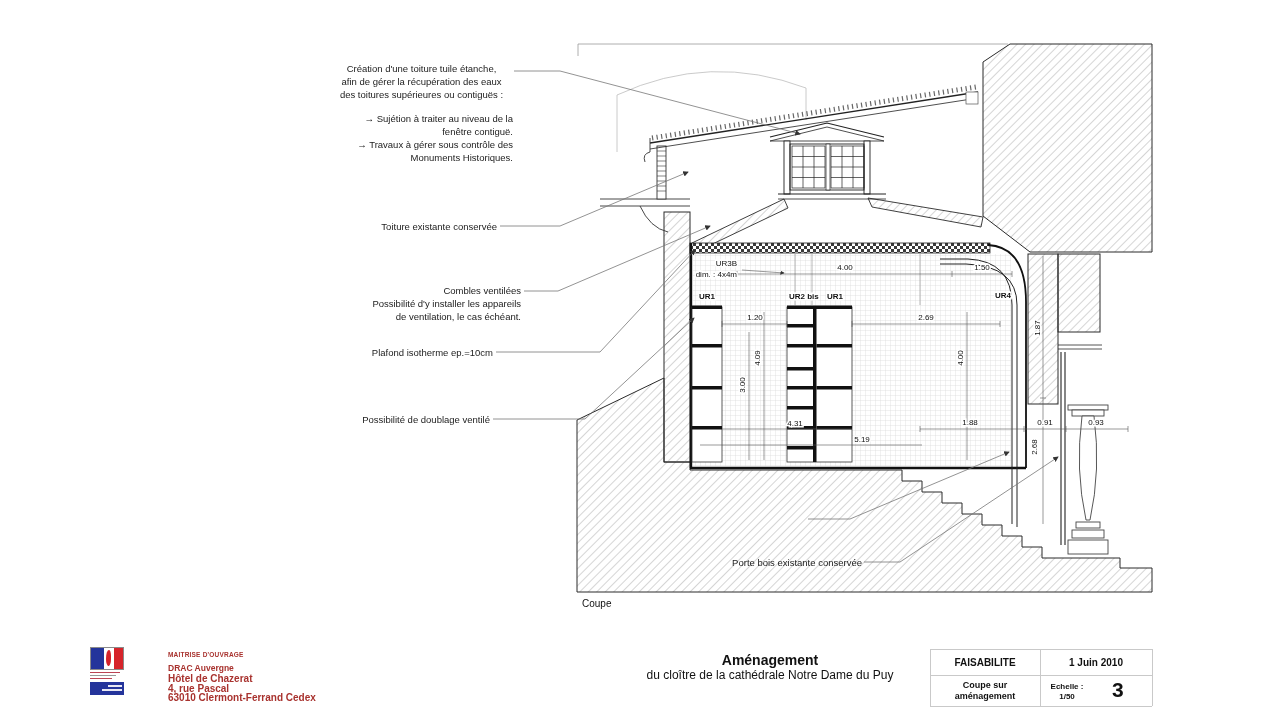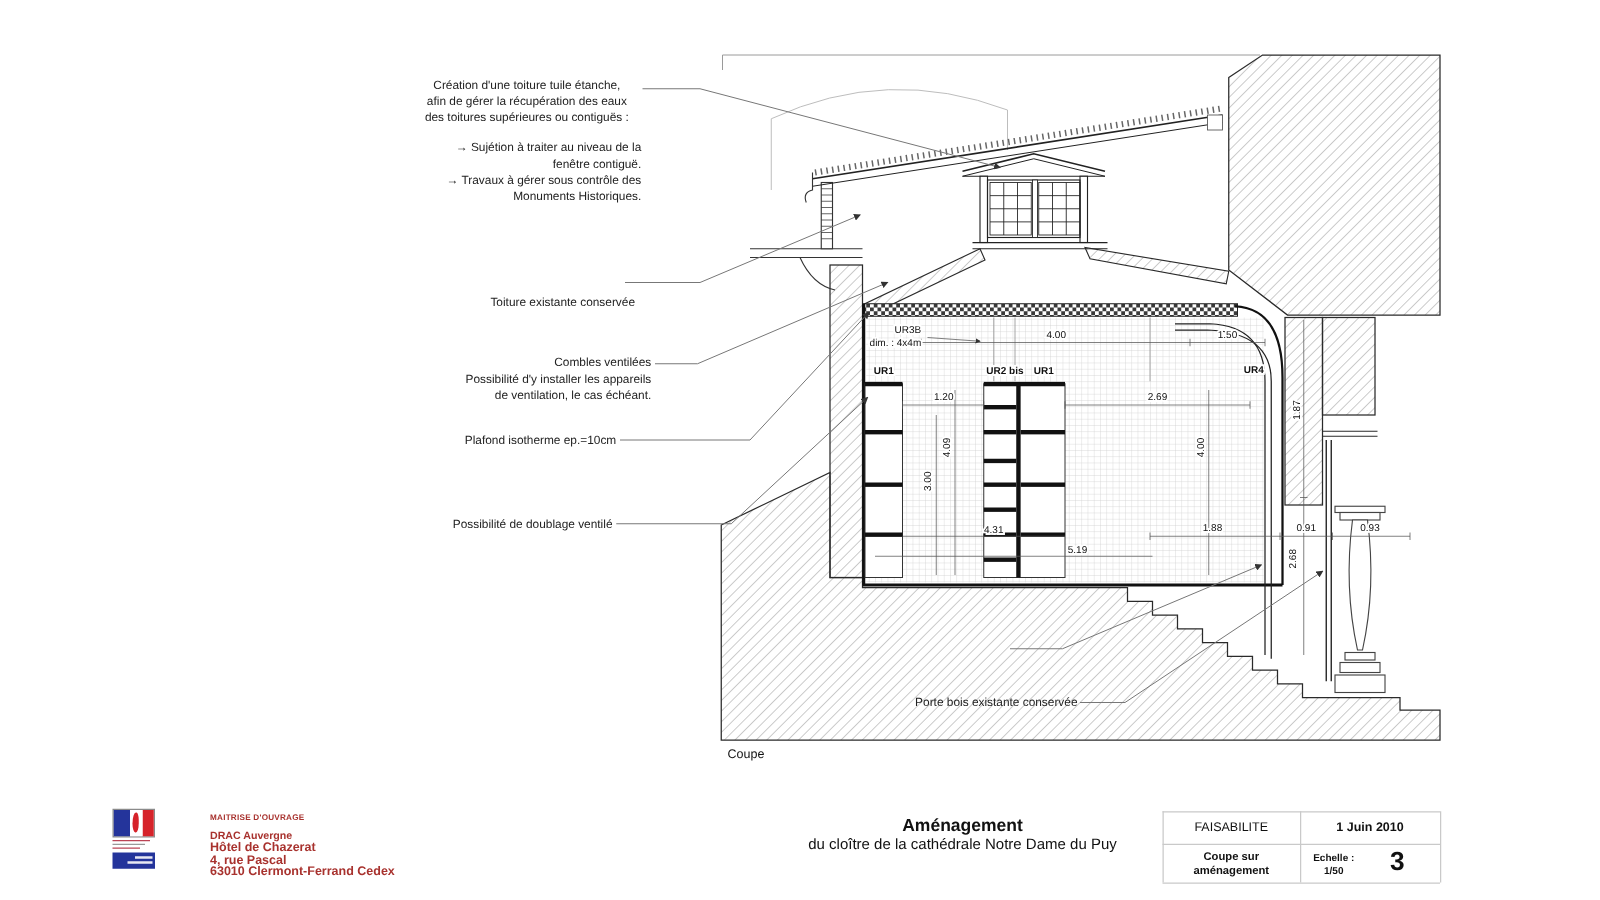--- a/index.html
+++ b/index.html
@@ -9,21 +9,21 @@
   .note{font-size:9.5px;line-height:13px;color:#222;}
   .right{text-align:right;}
   .center{text-align:center;}
   .view-label{font-size:10px;font-weight:normal;color:#111;}
   
   .tb-maitrise{font-size:6.5px;font-weight:bold;color:#a8322e;letter-spacing:.2px;}
   .tb-client{font-size:8.5px;font-weight:bold;color:#a8322e;text-align:center;}
   .tb-addr{font-size:10px;font-weight:bold;color:#a8322e;line-height:9.5px;}
   .tb-title1{font-size:14px;font-weight:bold;color:#111;line-height:15px;}
   .tb-title2{font-size:12px;font-weight:normal;color:#111;}
-  .tb-phase{font-size:10px;font-weight:normal;color:#111;}
+  .tb-phase{font-size:10px;font-weight:bold;color:#111;}
   .tb-sub{font-size:9px;font-weight:bold;color:#111;line-height:11px;}
   .tb-date{font-size:10px;font-weight:bold;color:#111;}
   .tb-scale{font-size:8px;font-weight:bold;color:#111;line-height:10px;}
   .tb-num{font-size:21px;font-weight:bold;color:#111;}
   .tb-line{position:absolute;background:#c9c9c9;}
   
   .logo{width:34px;}
   .logo .flag{display:flex;height:23px;border:1px solid #8a8a8a;box-sizing:border-box;}
   .logo .b{background:#24349b;width:13px;}
   .logo .w{background:#fff;width:10px;position:relative;}
@@ -229,21 +229,21 @@
     <div>des toitures supérieures ou contiguës :</div>
     <div style="height:11px"></div>
     <div class="abs" style="left:0;top:50px;width:183px;text-align:right;">
       <div>→ Sujétion à traiter au niveau de la</div>
       <div>fenêtre contiguë.</div>
       <div>→ Travaux à gérer sous contrôle des</div>
       <div>Monuments Historiques.</div>
     </div>
   </div>
 
-  <div class="abs note right" style="left:341px;top:220px;width:167px;margin-top:16px;">Toiture existante conservée</div>
+  <div class="abs note right" style="left:330px;top:220px;width:167px;">Toiture existante conservée</div>
 
   <div class="abs note right" style="left:340px;top:284px;width:181px;">
     <div>Combles ventilées</div>
     <div>Possibilité d'y installer les appareils</div>
     <div>de ventilation, le cas échéant.</div>
   </div>
 
   <div class="abs note right" style="left:330px;top:346px;width:163px;">Plafond isotherme ep.=10cm</div>
 
   <div class="abs note right" style="left:327px;top:413px;width:163px;">Possibilité de doublage ventilé</div>

